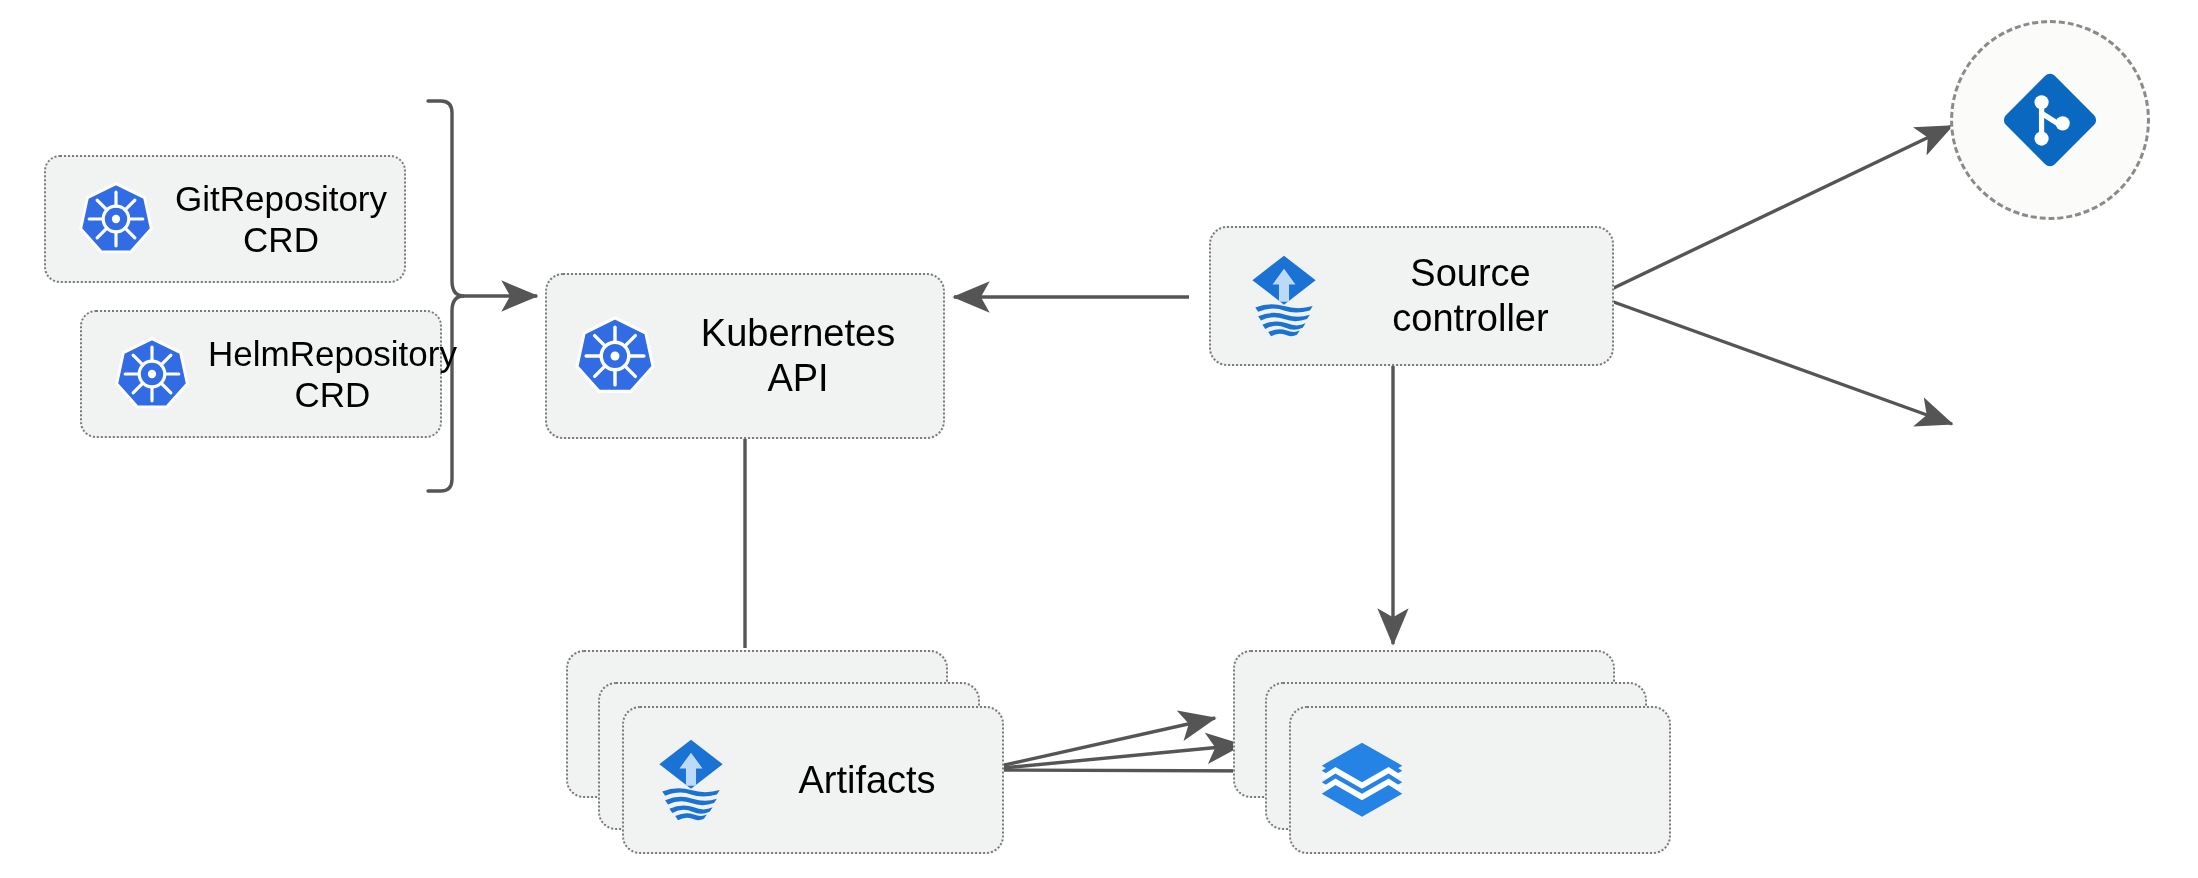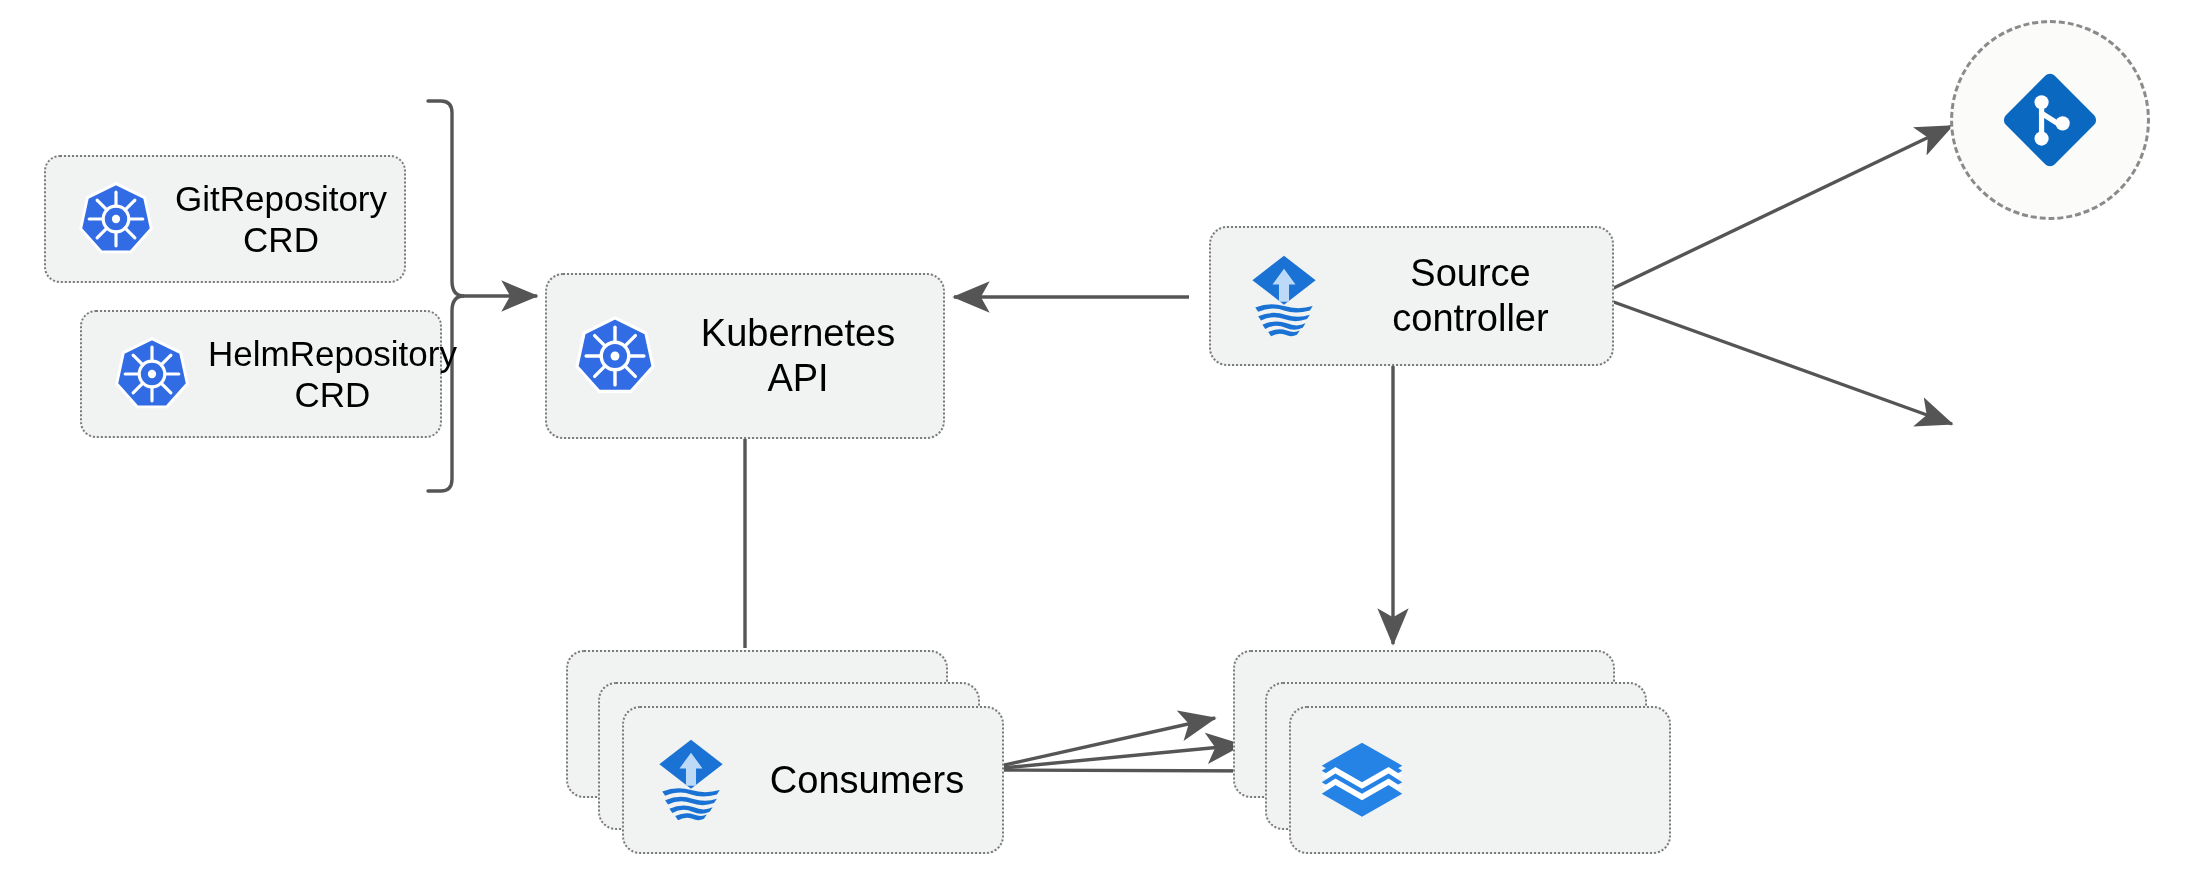--- a/index.html
+++ b/index.html
@@ -210,21 +210,21 @@
         <path d="M32 4 L54 21 L32 38 L10 21 Z" fill="#1a73d4"></path>
         <path d="M32 13 L40 24 H35.5 V36 H28.5 V24 H24 Z" fill="#bcd9f7"></path>
         <g fill="#1a73d4">
           <path d="M12 40 Q22 36 32 39 Q42 42 52 39 L50 42 Q40 45 32 42 Q24 39 14 43 Z"></path>
           <path d="M14 46 Q24 42 33 45 Q42 48 50 45 L48 48 Q40 51 32 48 Q24 45 16 49 Z"></path>
           <path d="M17 52 Q26 48 34 51 Q41 54 47 51 L45 54 Q39 57 33 54 Q26 51 19 55 Z"></path>
           <path d="M21 57 Q28 54 34 56 Q39 58 43 56 L41 59 Q37 61 33 59 Q28 57 23 60 Z"></path>
         </g>
       </svg>
     </div>
-    <div class="node-label">Consumers</div>
+    <div class="node-label">Artifacts</div>
   </div>
 
   <div class="node ghost" style="left:1233px; top:650px; width:382px; height:148px;"></div>
   <div class="node ghost" style="left:1265px; top:682px; width:382px; height:148px;"></div>
   <div class="node" style="left:1289px; top:706px; width:382px; height:148px;">
     <div class="node-icon" style="width:110px; margin-left:16px;">
       <svg width="92" height="92" viewBox="0 0 64 64">
         <path d="M32 6 L60 22 L32 38 L4 22 Z" fill="#2583e6"></path>
         <path d="M32 30 L50.5 19.5 L60 25.5 L32 41.5 L4 25.5 L13.5 19.5 Z" fill="#2583e6"></path>
         <path d="M32 33.5 L50.5 23 L60 29 L32 45 L4 29 L13.5 23 Z" fill="#ffffff"></path>

